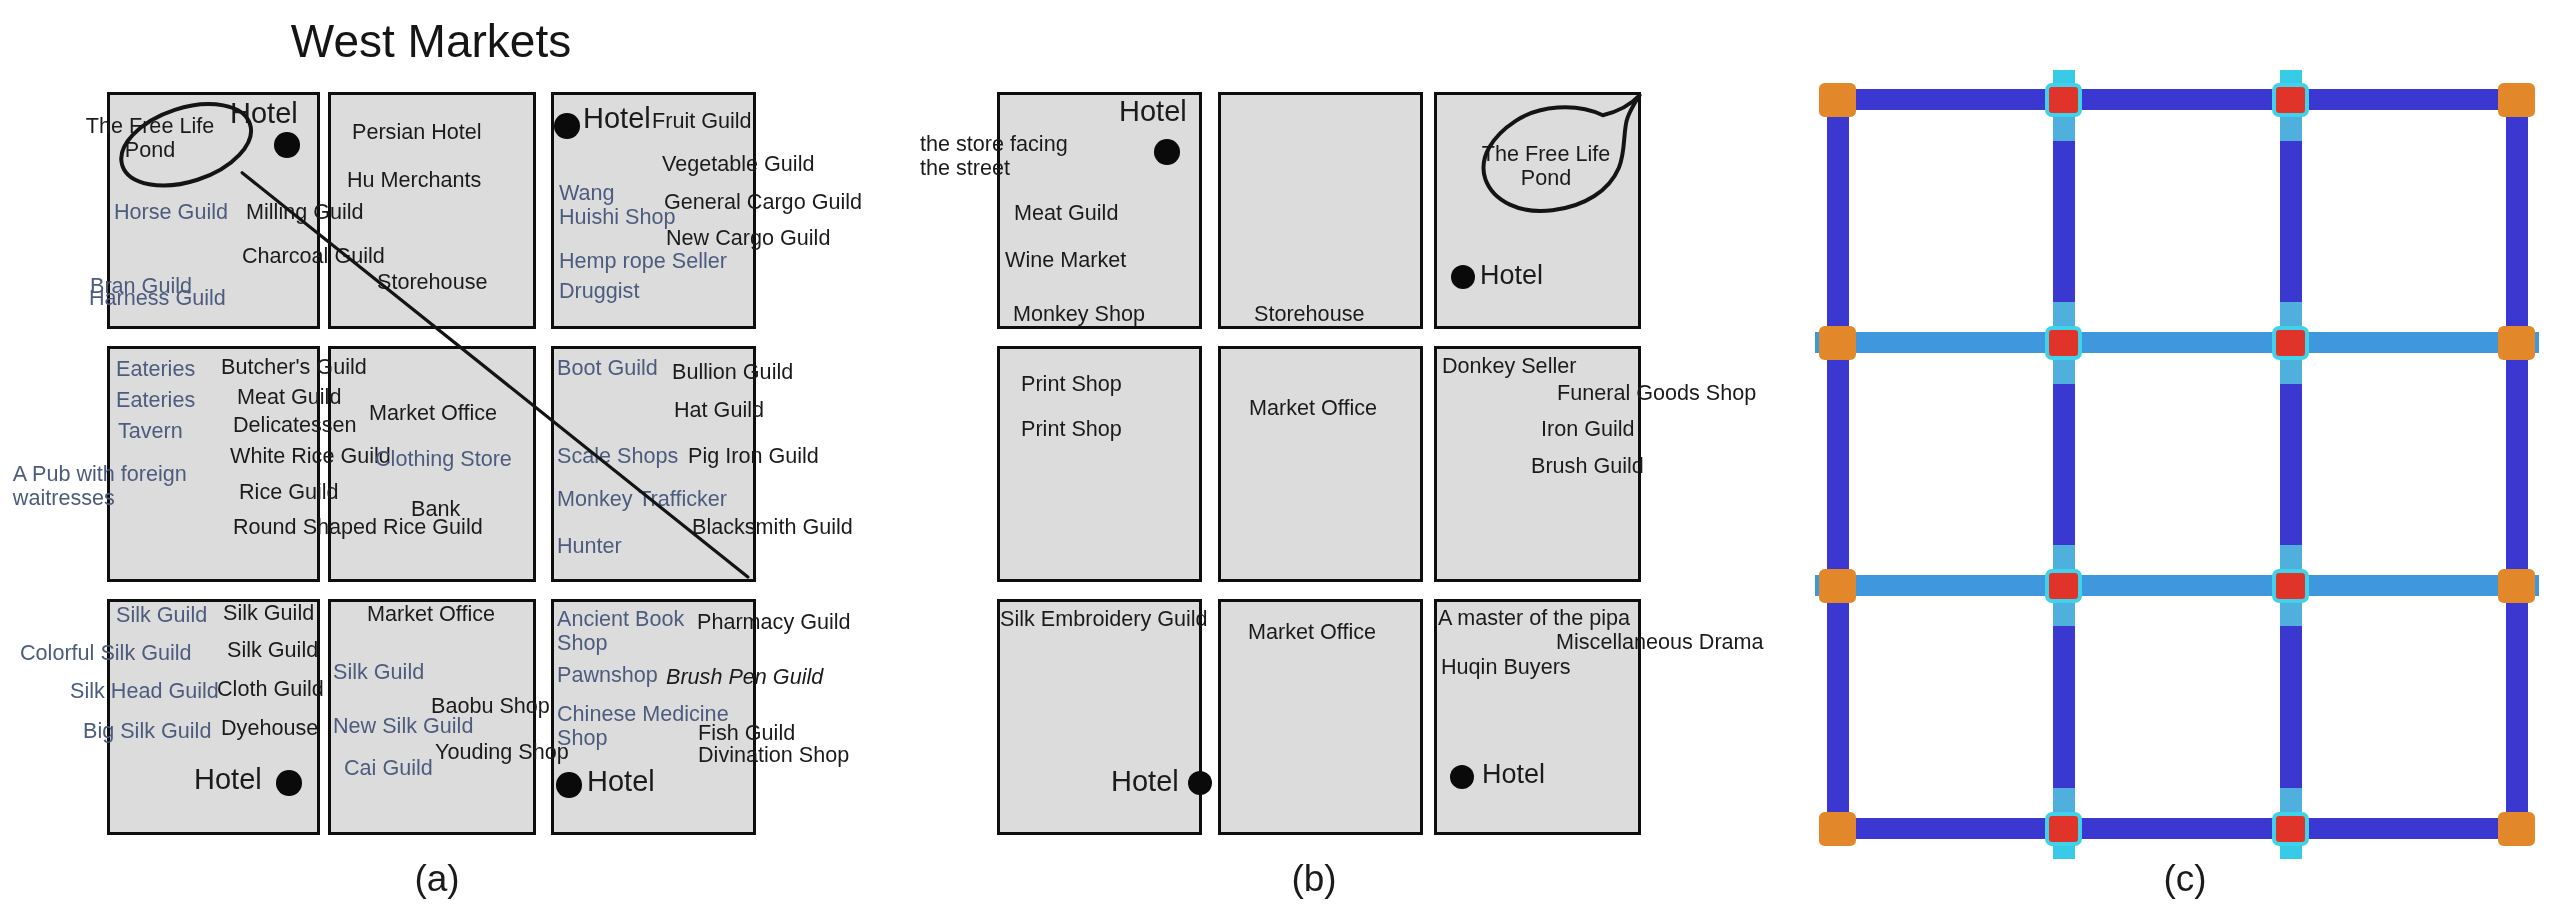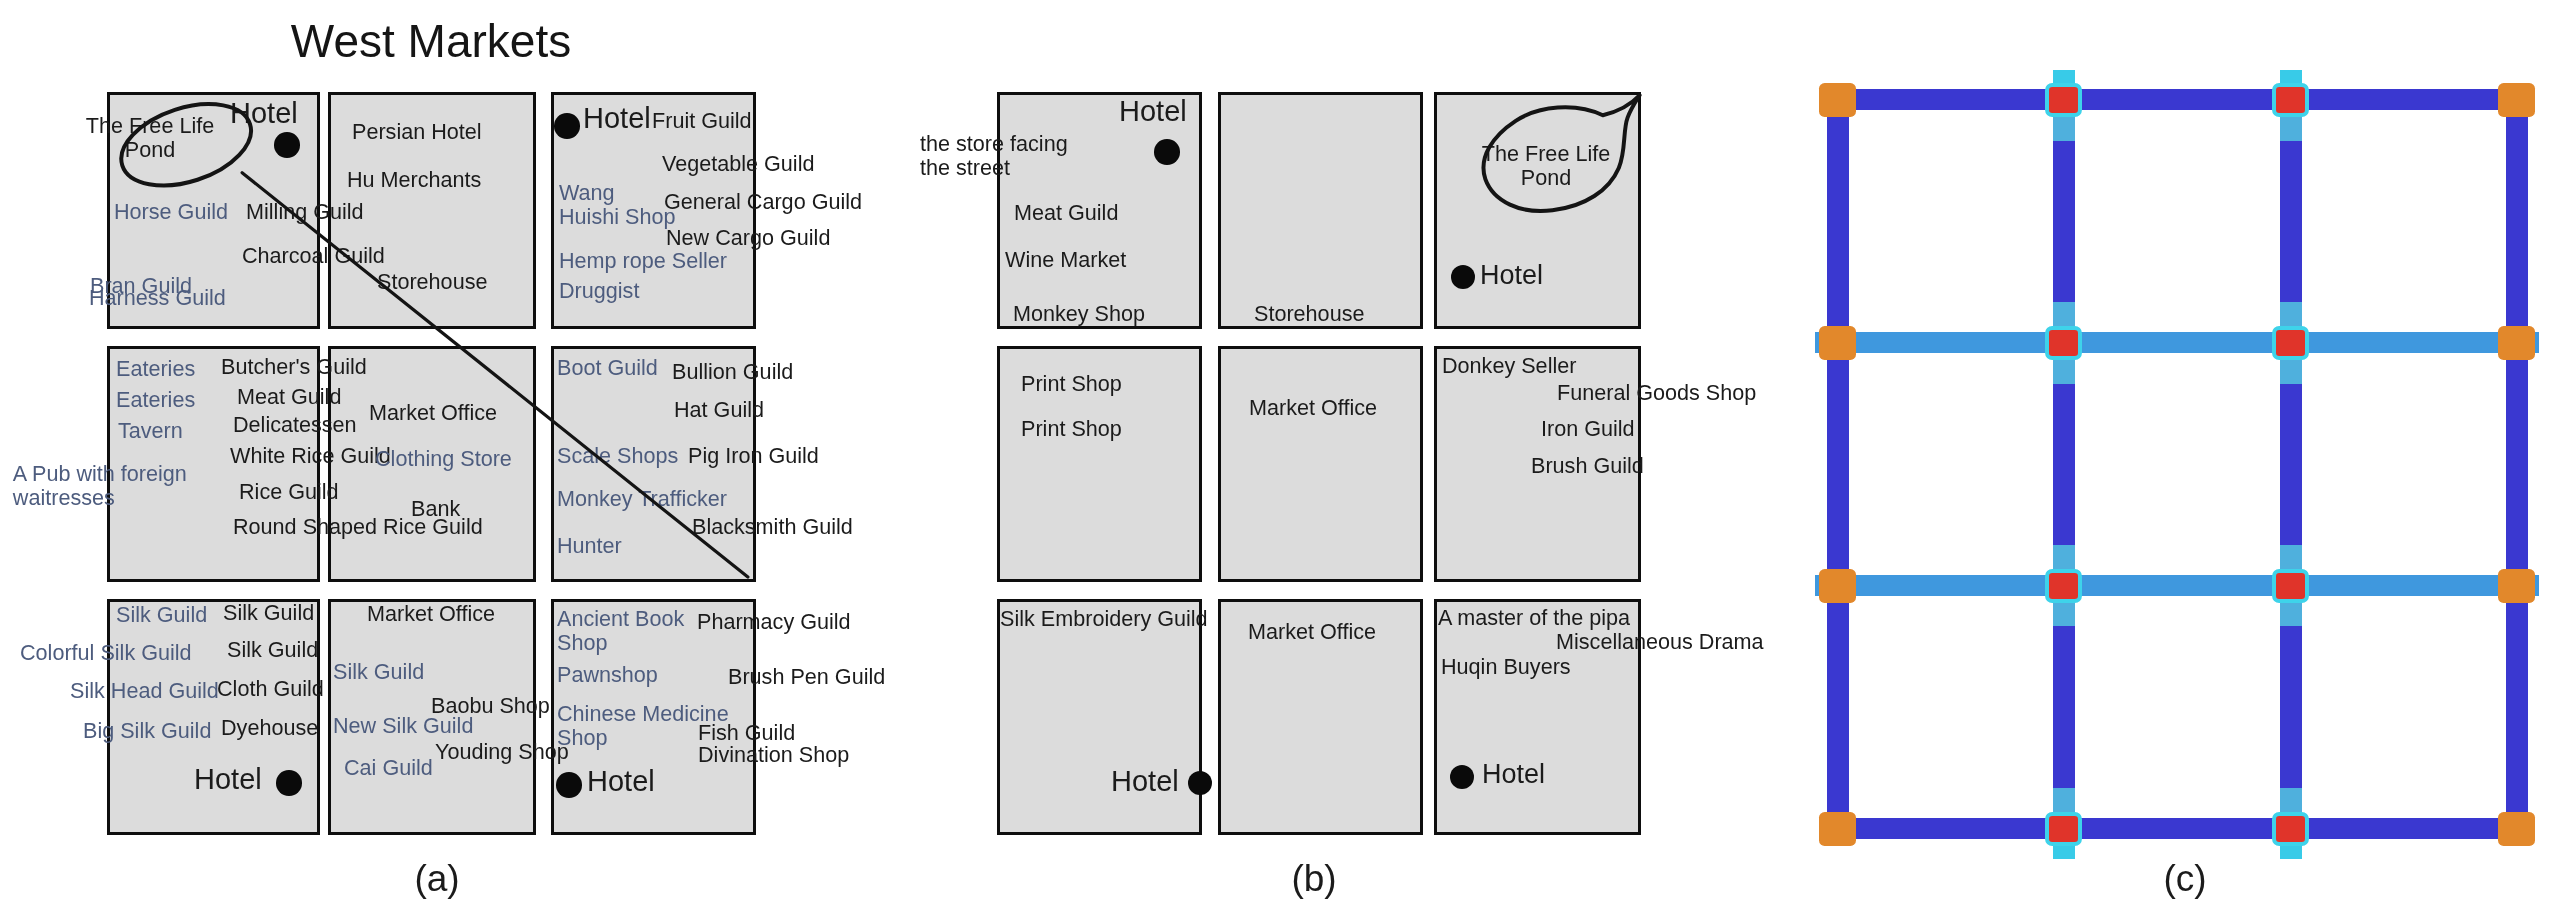--- a/index.html
+++ b/index.html
@@ -93,21 +93,21 @@
       <div class="lbl" style="left: 367px; top: 602px;">Market Office</div>
       <div class="lbl blue" style="left: 333px; top: 660px;">Silk Guild</div>
       <div class="lbl" style="left: 431px; top: 694px;">Baobu Shop</div>
       <div class="lbl blue" style="left: 333px; top: 714px;">New Silk Guild</div>
       <div class="lbl" style="left: 435px; top: 740px;">Youding Shop</div>
       <div class="lbl blue" style="left: 344px; top: 756px;">Cai Guild</div>
       <div class="lbl blue" style="left: 557px; top: 607px;">Ancient Book
 Shop</div>
       <div class="lbl" style="left: 697px; top: 610px;">Pharmacy Guild</div>
       <div class="lbl blue" style="left: 557px; top: 663px;">Pawnshop</div>
-      <div class="lbl" style="left: 728px; top: 665px;">Brush Pen Guild</div>
+      <div class="lbl" style="left: 666px; top: 665px; font-style: italic;">Brush Pen Guild</div>
       <div class="lbl blue" style="left: 557px; top: 702px;">Chinese Medicine
 Shop</div>
       <div class="lbl" style="left: 698px; top: 721px;">Fish Guild</div>
       <div class="lbl" style="left: 698px; top: 743px;">Divination Shop</div>
       <div class="lbl" style="left: 587px; top: 767px; font-size: 29px; line-height: 1;">Hotel</div>
       <div class="dot" style="left: 274px; top: 132px; width: 25.6px; height: 25.6px;"></div>
       <div class="dot" style="left: 554px; top: 113px; width: 25.6px; height: 25.6px;"></div>
       <div class="dot" style="left: 276px; top: 770px; width: 25.6px; height: 25.6px;"></div>
       <div class="dot" style="left: 556px; top: 772px; width: 25.6px; height: 25.6px;"></div>
     </div>

